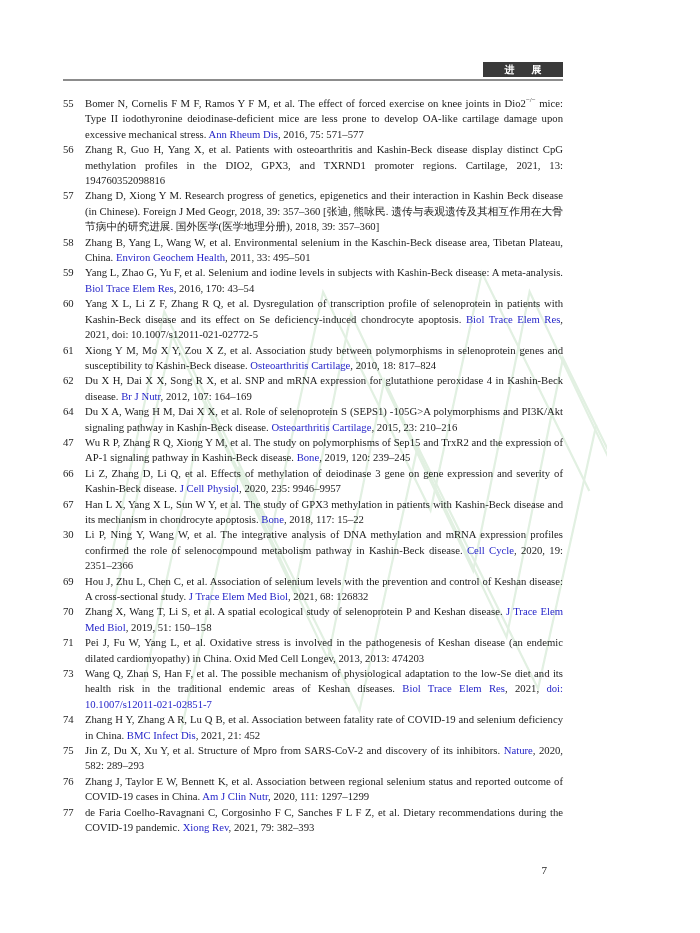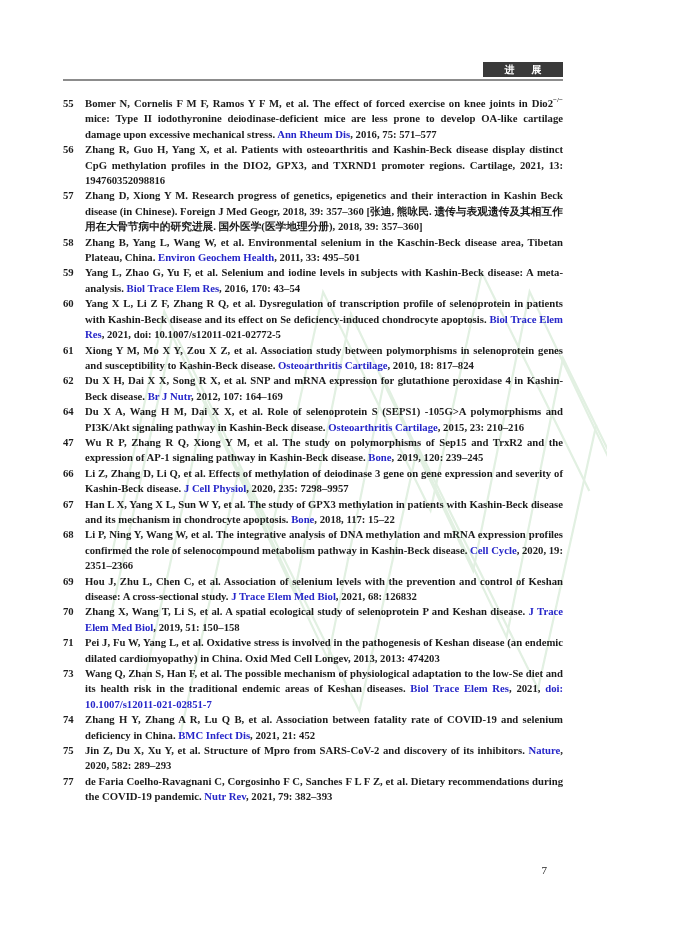--- a/index.html
+++ b/index.html
@@ -23,21 +23,21 @@
     font-family:"Liberation Sans","DejaVu Sans",sans-serif;
   }
   .header-rule{
     position:absolute;top:79px;left:63px;right:44px;height:2.4px;
     background:var(--rule-gray);
   }
   .ref-list{
     position:absolute;top:96px;left:63px;right:44px;
     font-size:10.7px;line-height:15.4px;
   }
-  .ref{display:flex;font-weight:bold;}
+  .ref{display:flex;}
   .ref-num{flex:none;width:22px;}
   .ref-body{flex:1;text-align:justify;}
   .seg-link{color:var(--link-blue);}
   .seg-text{color:var(--ink);}
   sup.seg-sup{font-size:7px;line-height:0;}
   .page-number{
     position:absolute;bottom:57px;right:60px;font-size:11px;color:var(--ink);
   }
 </style>
 </head>
@@ -95,28 +95,28 @@
       <div class="ref">
         <span class="ref-num">64</span>
         <span class="ref-body"><span class="seg-text">Du X A, Wang H M, Dai X X, et al. Role of selenoprotein S (SEPS1) -105G&gt;A polymorphisms and PI3K/Akt signaling pathway in Kashin-Beck disease. </span><span class="seg-link">Osteoarthritis Cartilage</span><span class="seg-text">, 2015, 23: 210–216</span></span>
       </div>
       <div class="ref">
         <span class="ref-num">47</span>
         <span class="ref-body"><span class="seg-text">Wu R P, Zhang R Q, Xiong Y M, et al. The study on polymorphisms of Sep15 and TrxR2 and the expression of AP-1 signaling pathway in Kashin-Beck disease. </span><span class="seg-link">Bone</span><span class="seg-text">, 2019, 120: 239–245</span></span>
       </div>
       <div class="ref">
         <span class="ref-num">66</span>
-        <span class="ref-body"><span class="seg-text">Li Z, Zhang D, Li Q, et al. Effects of methylation of deiodinase 3 gene on gene expression and severity of Kashin-Beck disease. </span><span class="seg-link">J Cell Physiol</span><span class="seg-text">, 2020, 235: 7298–9957</span></span>
+        <span class="ref-body"><span class="seg-text">Li Z, Zhang D, Li Q, et al. Effects of methylation of deiodinase 3 gene on gene expression and severity of Kashin-Beck disease. </span><span class="seg-link">J Cell Physiol</span><span class="seg-text">, 2020, 235: 9946–9957</span></span>
       </div>
       <div class="ref">
         <span class="ref-num">67</span>
         <span class="ref-body"><span class="seg-text">Han L X, Yang X L, Sun W Y, et al. The study of GPX3 methylation in patients with Kashin-Beck disease and its mechanism in chondrocyte apoptosis. </span><span class="seg-link">Bone</span><span class="seg-text">, 2018, 117: 15–22</span></span>
       </div>
       <div class="ref">
-        <span class="ref-num">68</span>
+        <span class="ref-num">30</span>
         <span class="ref-body"><span class="seg-text">Li P, Ning Y, Wang W, et al. The integrative analysis of DNA methylation and mRNA expression profiles confirmed the role of selenocompound metabolism pathway in Kashin-Beck disease. </span><span class="seg-link">Cell Cycle</span><span class="seg-text">, 2020, 19: 2351–2366</span></span>
       </div>
       <div class="ref">
         <span class="ref-num">69</span>
         <span class="ref-body"><span class="seg-text">Hou J, Zhu L, Chen C, et al. Association of selenium levels with the prevention and control of Keshan disease: A cross-sectional study. </span><span class="seg-link">J Trace Elem Med Biol</span><span class="seg-text">, 2021, 68: 126832</span></span>
       </div>
       <div class="ref">
         <span class="ref-num">70</span>
         <span class="ref-body"><span class="seg-text">Zhang X, Wang T, Li S, et al. A spatial ecological study of selenoprotein P and Keshan disease. </span><span class="seg-link">J Trace Elem Med Biol</span><span class="seg-text">, 2019, 51: 150–158</span></span>
       </div>
@@ -130,20 +130,24 @@
       </div>
       <div class="ref">
         <span class="ref-num">74</span>
         <span class="ref-body"><span class="seg-text">Zhang H Y, Zhang A R, Lu Q B, et al. Association between fatality rate of COVID-19 and selenium deficiency in China. </span><span class="seg-link">BMC Infect Dis</span><span class="seg-text">, 2021, 21: 452</span></span>
       </div>
       <div class="ref">
         <span class="ref-num">75</span>
         <span class="ref-body"><span class="seg-text">Jin Z, Du X, Xu Y, et al. Structure of Mpro from SARS-CoV-2 and discovery of its inhibitors. </span><span class="seg-link">Nature</span><span class="seg-text">, 2020, 582: 289–293</span></span>
       </div>
       <div class="ref">
+        <span class="ref-num">76</span>
+        <span class="ref-body"><span class="seg-text">Zhang J, Taylor E W, Bennett K, et al. Association between regional selenium status and reported outcome of COVID-19 cases in China. </span><span class="seg-link">Am J Clin Nutr</span><span class="seg-text">, 2020, 111: 1297–1299</span></span>
+      </div>
+      <div class="ref">
         <span class="ref-num">77</span>
-        <span class="ref-body"><span class="seg-text">de Faria Coelho-Ravagnani C, Corgosinho F C, Sanches F L F Z, et al. Dietary recommendations during the COVID-19 pandemic. </span><span class="seg-link">Nutr Rev</span><span class="seg-text">, 2021, 79: 382–393</span></span>
+        <span class="ref-body"><span class="seg-text">de Faria Coelho-Ravagnani C, Corgosinho F C, Sanches F L F Z, et al. Dietary recommendations during the COVID-19 pandemic. </span><span class="seg-link">Xiong Rev</span><span class="seg-text">, 2021, 79: 382–393</span></span>
       </div>
     </div>
 
   <div class="page-number">7</div>
 
 </div>
 
 </body></html>

